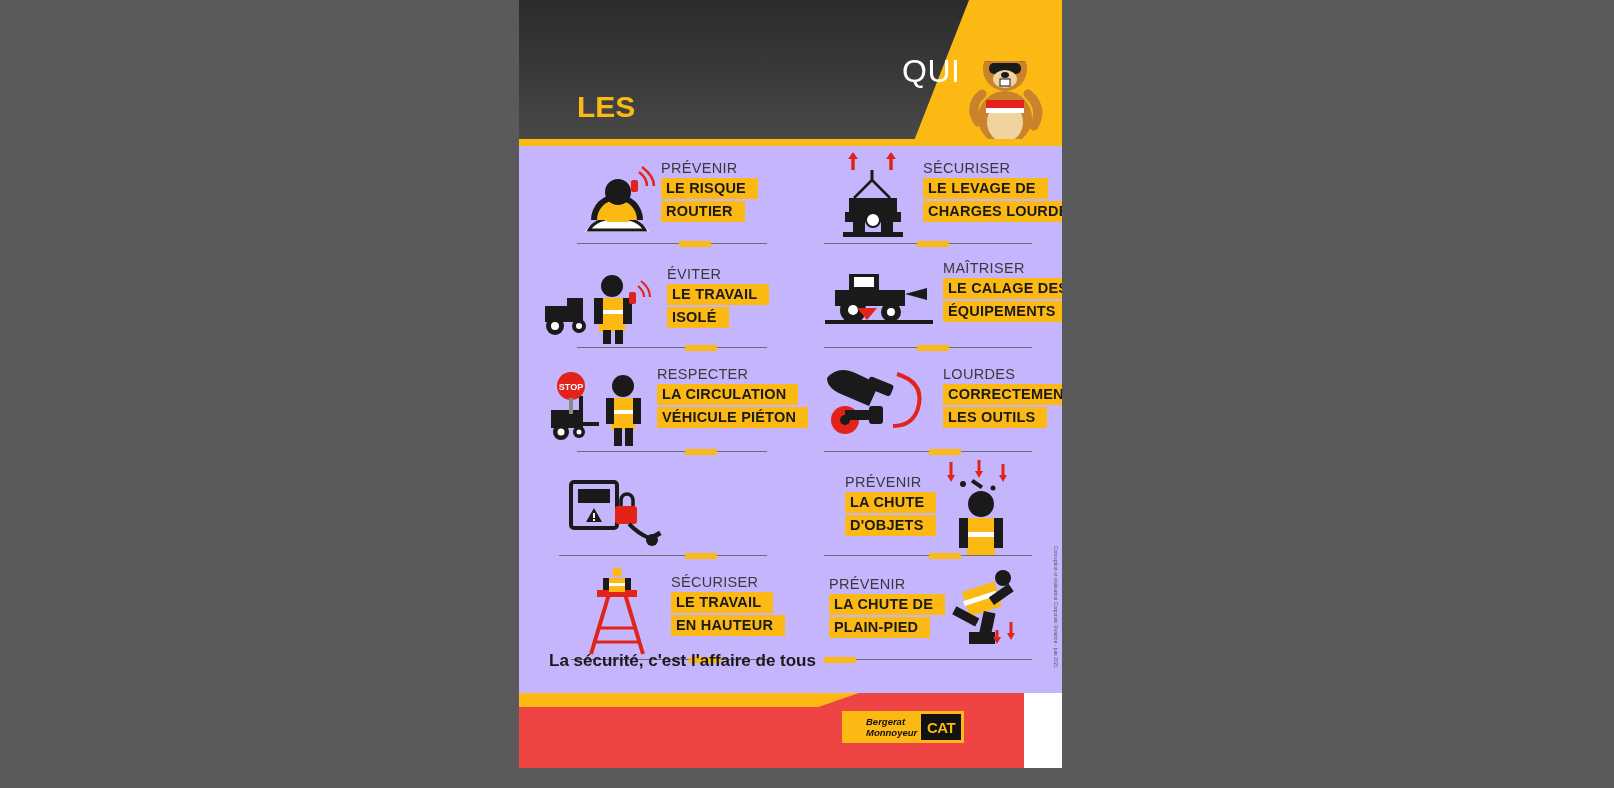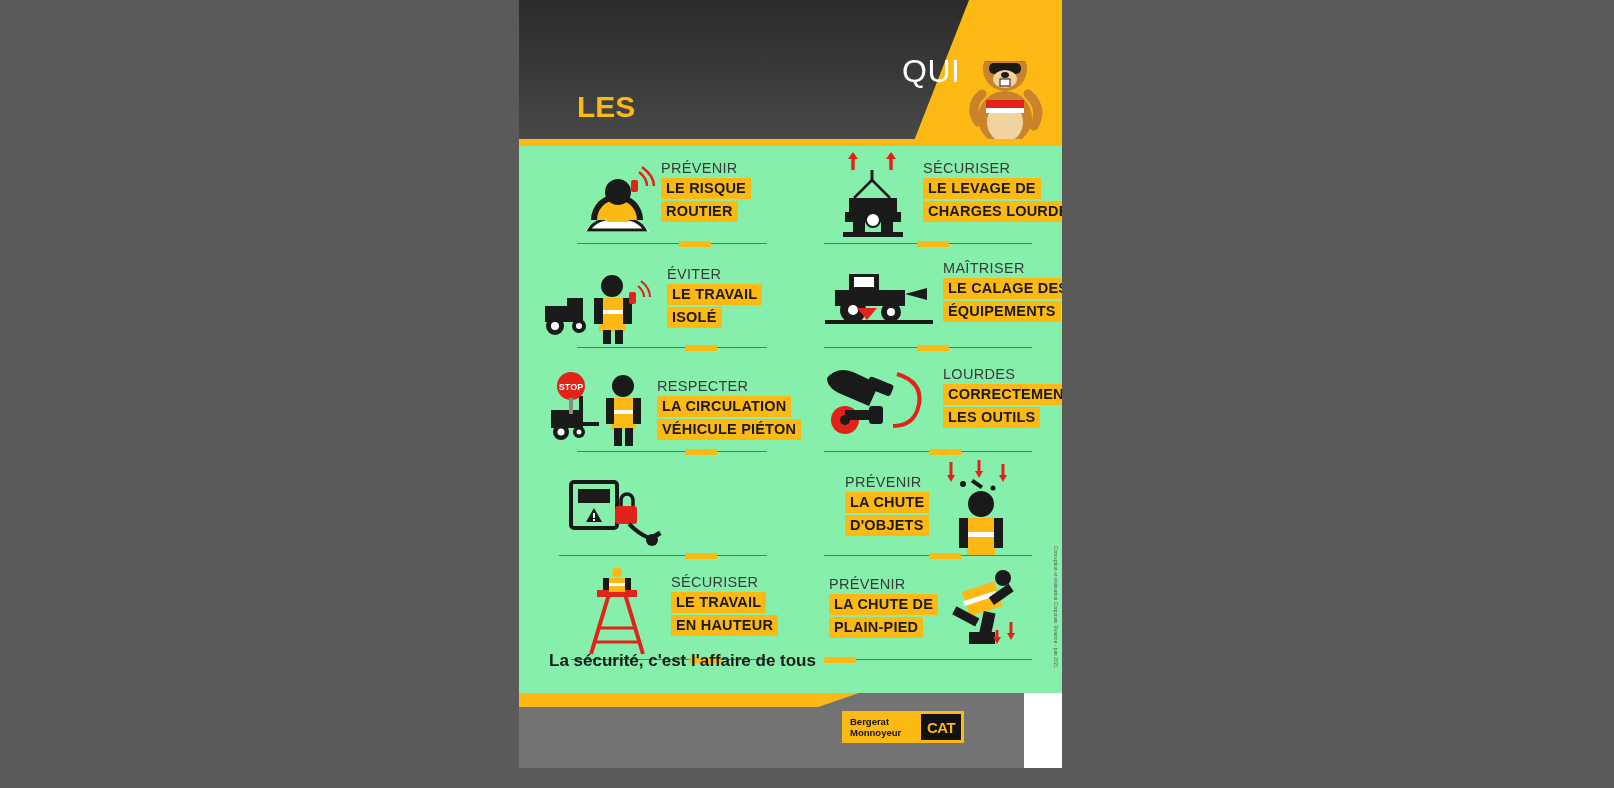--- a/index.html
+++ b/index.html
@@ -92,21 +92,21 @@
   .mascot {
     position: absolute;
     right: 18px; top: 22px;
     width: 78px; height: 125px;
   }
   
   .content {
     position: relative;
     width: 543px;
     height: 547px;
-    background: #86efac;
+    background: #c4b5fd;
   }
   .col {
     position: absolute;
     top: 0;
     width: 264px;
   }
   .col-left { left: 30px; }
   .col-right { left: 300px; }
   .rule {
     position: relative;
@@ -134,35 +134,35 @@
     font-weight: normal;
     letter-spacing: 0.3px;
     white-space: nowrap;
   }
   .hl {
     display: inline-block;
     background: #fdb913;
     color: #1a1a1a;
     font-weight: bold;
     font-size: 14.5px;
-    padding: 1px 5px 2px 5px;
+    padding: 1px 12px 2px 5px;
     margin-top: 2px;
     white-space: nowrap;
     letter-spacing: 0.2px;
   }
   .hl-wrap { line-height: 18px; }
   .art {
     position: absolute;
   }
   
   .footer {
     position: relative;
     width: 505px;
     height: 75px;
-    background: #737373;
+    background: #ef4444;
   }
   .footer .yellow-strip {
     position: absolute;
     left: 0; top: 0;
     width: 340px; height: 14px;
     background: #fdb913;
     clip-path: polygon(0 0, 100% 0, 88% 100%, 0 100%);
   }
   .slogan {
     position: absolute;
@@ -177,21 +177,22 @@
     width: 122px; height: 32px;
     background: #fdb913;
     display: flex;
     align-items: center;
   }
   .logo .bm {
     font-size: 9.5px;
     font-weight: bold;
     color: #111;
     line-height: 11px;
-    padding-left: 8px;
+    padding-left: 24px;
+    font-style: italic;
   }
   .logo .cat {
     position: absolute;
     right: 3px; top: 3px;
     width: 40px; height: 26px;
     background: #111;
     color: #fdb913;
     font-size: 15px;
     font-weight: bold;
     display: flex;
@@ -321,21 +322,21 @@
             <rect x="30" y="32" width="4" height="16" fill="#8a8a8a"></rect>
             <rect x="72" y="32" width="24" height="32" fill="#fdb913"></rect>
             <rect x="72" y="44" width="24" height="4" fill="#ffffff"></rect>
             <circle cx="84" cy="20" r="11" fill="#1a1a1a"></circle>
             <rect x="67" y="32" width="8" height="26" fill="#1a1a1a"></rect>
             <rect x="94" y="32" width="8" height="26" fill="#1a1a1a"></rect>
             <rect x="75" y="62" width="8" height="18" fill="#1a1a1a"></rect>
             <rect x="86" y="62" width="8" height="18" fill="#1a1a1a"></rect>
           </svg>
         </div>
-        <div class="txt" style="left:108px; top:12px;margin-top:12px;">
+        <div class="txt" style="left:108px; top:12px;">
           <div class="verb">RESPECTER</div>
           <div class="hl-wrap">
             <div><span class="hl">LA CIRCULATION</span></div>
             <div><span class="hl">VÉHICULE PIÉTON</span></div>
           </div>
         </div>
         <div class="sep"></div>
         <div class="sep-tick" style="left:136px;"></div>
       </div>
 

